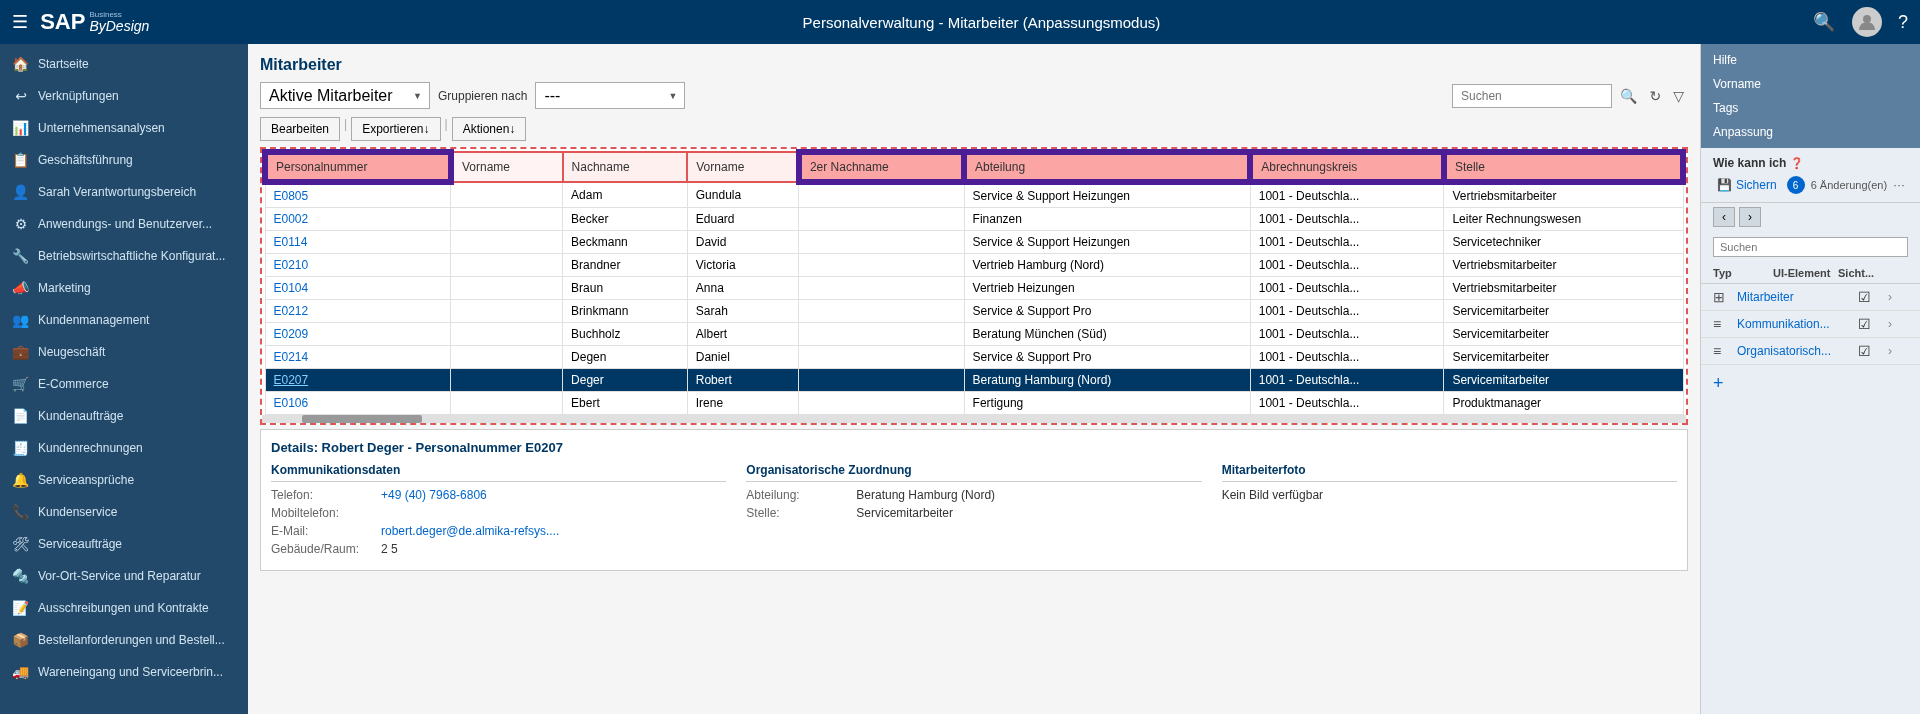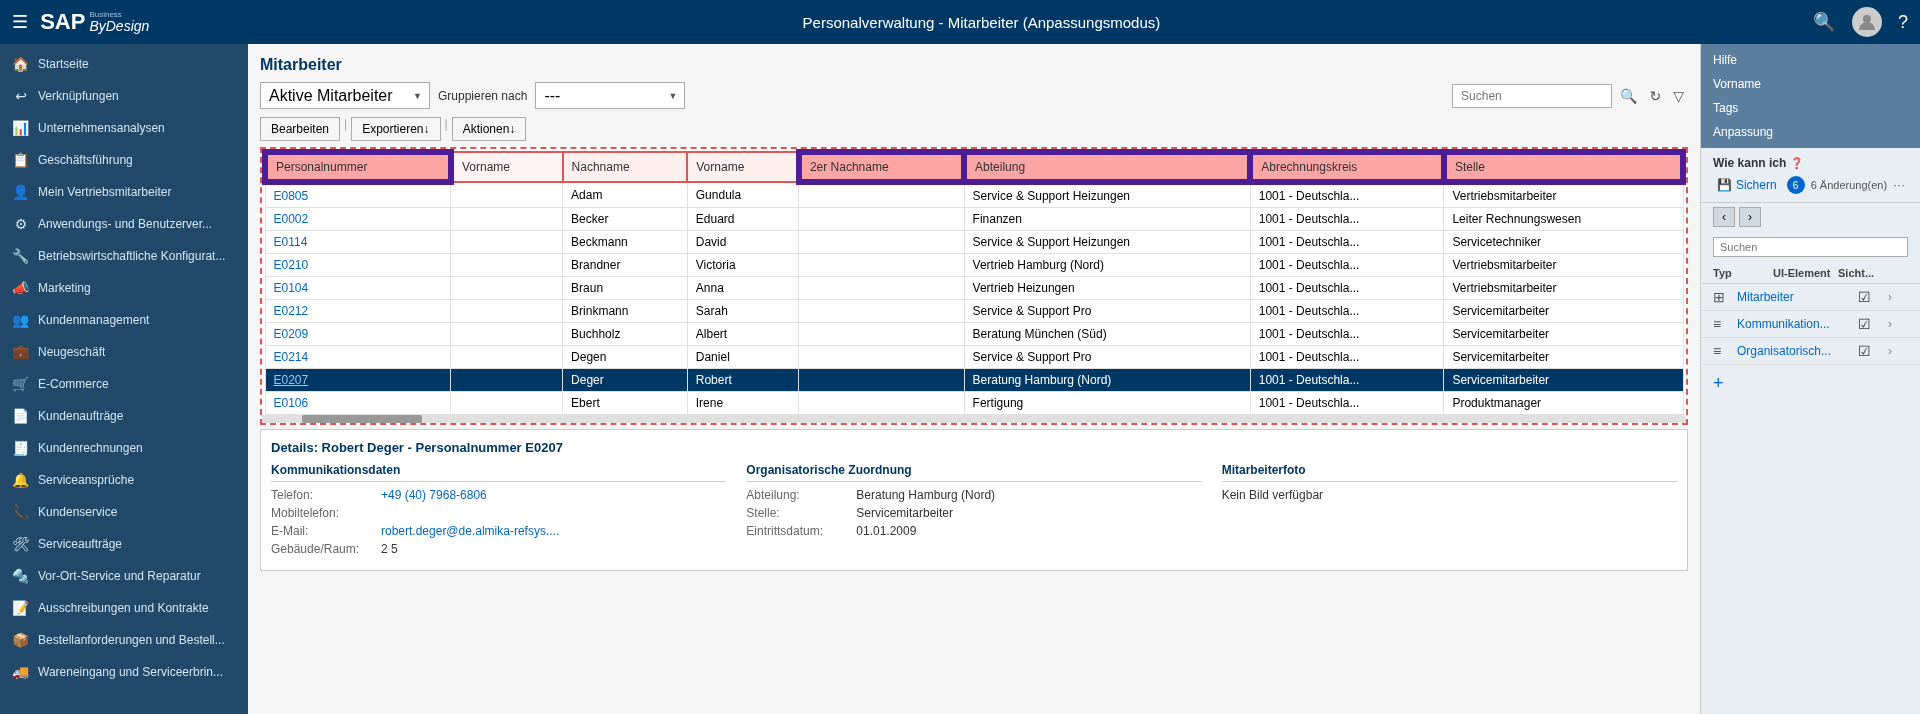--- a/index.html
+++ b/index.html
@@ -301,21 +301,21 @@
     <div class="sidebar-item">
       <span class="sidebar-item-icon">📊</span>
       <span class="sidebar-item-label">Unternehmensanalysen</span>
     </div>
     <div class="sidebar-item">
       <span class="sidebar-item-icon">📋</span>
       <span class="sidebar-item-label">Geschäftsführung</span>
     </div>
     <div class="sidebar-item">
       <span class="sidebar-item-icon">👤</span>
-      <span class="sidebar-item-label">Mein Vertriebsmitarbeiter</span>
+      <span class="sidebar-item-label">Sarah Verantwortungsbereich</span>
     </div>
     <div class="sidebar-item">
       <span class="sidebar-item-icon">⚙</span>
       <span class="sidebar-item-label">Anwendungs- und Benutzerver...</span>
     </div>
     <div class="sidebar-item">
       <span class="sidebar-item-icon">🔧</span>
       <span class="sidebar-item-label">Betriebswirtschaftliche Konfigurat...</span>
     </div>
     <div class="sidebar-item">
@@ -548,24 +548,20 @@
         <div class="details-col">
           <div class="details-col-title">Organisatorische Zuordnung</div>
           <div class="details-row">
             <span class="details-label">Abteilung:</span>
             <span class="details-value">Beratung Hamburg (Nord)</span>
           </div>
           <div class="details-row">
             <span class="details-label">Stelle:</span>
             <span class="details-value">Servicemitarbeiter</span>
           </div>
-          <div class="details-row">
-            <span class="details-label">Eintrittsdatum:</span>
-            <span class="details-value">01.01.2009</span>
-          </div>
         </div>
 
         <div class="details-col">
           <div class="details-col-title">Mitarbeiterfoto</div>
           <div class="details-row">
             <span class="details-value">Kein Bild verfügbar</span>
           </div>
         </div>
       </div>
     </div>

